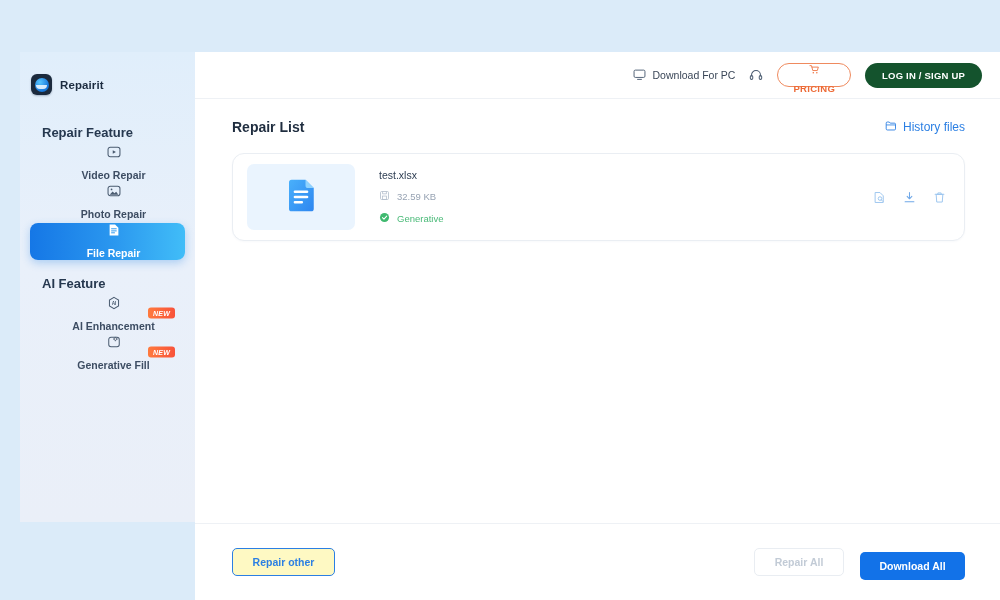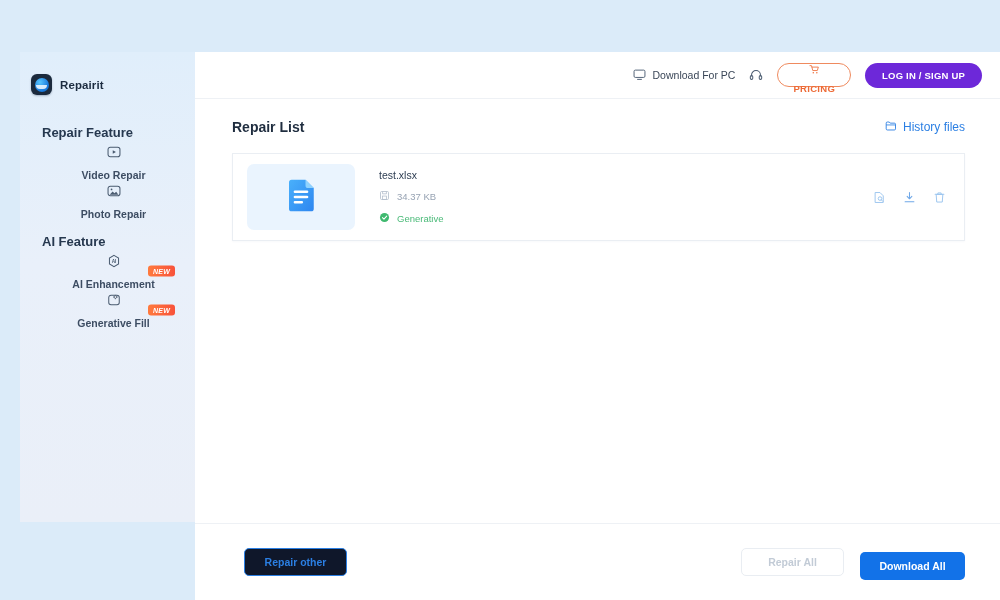--- a/index.html
+++ b/index.html
@@ -84,36 +84,36 @@
   .dl-pc{ display:flex; align-items:center; gap:7px; color:#3b4758; font-size:10.5px; cursor:pointer;}
   .icon-btn{ cursor:pointer; display:flex; align-items:center; }
   .btn-pricing{
     display:flex; align-items:center; gap:6px;
     border:1px solid #ef8a5e; color:#ed6a36;
     background:#fff; border-radius:16px;
     height:24px; padding:0 15px; font-size:9.5px; font-weight:700;
     letter-spacing:.3px; cursor:pointer;flex-direction:column;
   }
   .btn-login{
-    background:#6d28d9; color:#fff; border:none; border-radius:16px;
+    background:#14532d; color:#fff; border:none; border-radius:16px;
     height:25px; padding:0 17px; font-size:9.5px; font-weight:700;
     letter-spacing:.2px; cursor:pointer; font-family:"Liberation Sans", sans-serif;
   }
 
   .content{ flex:1; padding:20px 35px 0 37px; position:relative; }
   .content-head{ display:flex; align-items:center; justify-content:space-between; }
   .page-title{ font-size:14px; font-weight:700; color:#1f2d3f; }
   .history{
     display:flex; align-items:center; gap:6px;
     color:#2b7fe3; font-size:12px; cursor:pointer;
   }
 
   .file-card{
     margin-top:18px;
-    border:1px solid #eaeef3; border-radius:0;
+    border:1px solid #eaeef3; border-radius:12px;
     background:#fff; height:88px;
     display:flex; align-items:center; padding:0 18px 0 14px;
     box-shadow:0 1px 2px rgba(35,70,120,.03);
   }
   .thumb{
     width:108px; height:66px; border-radius:7px;
     background:#eaf4fe; display:flex; align-items:center; justify-content:center;
     flex:0 0 108px;
   }
   .file-meta{ margin-left:24px; display:flex; flex-direction:column; gap:9px; }
@@ -128,22 +128,22 @@
     border-top:1px solid #eef1f5;
     height:77px; flex:0 0 77px;
     display:flex; align-items:center;
     padding:0 35px 0 37px;
   }
   .btn{
     font-family:"Liberation Sans", sans-serif;
     font-size:10.5px; font-weight:700; border-radius:5px; cursor:pointer;
     height:28px; display:flex; align-items:center; justify-content:center;
   }
-  .btn-outline{ border:1px solid #2b7fe3; color:#2b7fe3; background:#0f172a; width:103px;margin-left:12px; }
-  .btn-disabled{ border:1px solid #e9edf2; color:#c2cbd6; background:#fff; width:103px; margin-left:auto; cursor:default;}
+  .btn-outline{ border:1px solid #2b7fe3; color:#2b7fe3; background:#fef9c3; width:103px; }
+  .btn-disabled{ border:1px solid #e9edf2; color:#c2cbd6; background:#fff; width:90px; margin-left:auto; cursor:default;}
   .btn-primary{ background:#1272e8; color:#fff; border:none; width:105px; margin-left:16px;margin-top:8px; }
 </style>
 </head>
 <body>
 
 <div class="app-window">
 
   <aside class="sidebar">
 
     <div class="logo-row">
@@ -167,20 +167,29 @@
       <span class="ico">
         <svg viewBox="0 0 16 16" width="14" height="14">
             <rect x="1.2" y="2.6" width="13.6" height="10.8" rx="2.6" fill="none" stroke="#4a5b70" stroke-width="1.2"></rect>
             <circle cx="5.2" cy="6.2" r="1" fill="#4a5b70"></circle>
             <path d="M3 12.2l3.4-3.6 2.1 2.1 2-1.9 2.5 3.4z" fill="#4a5b70"></path>
           </svg>
       </span>
       <span class="nav-label">Photo Repair</span>
     </div>
 
+    <div class="nav-item active">
+      <span class="ico">
+        <svg viewBox="0 0 16 16" width="14" height="14">
+            <path d="M3 1.8h6.2L13 5.5v8.7H3z" fill="#ffffff"></path>
+            <path d="M5.2 6.6h5.4M5.2 9h5.4M5.2 11.2h3.4" stroke="#2b98ef" stroke-width="1.1" stroke-linecap="round"></path>
+          </svg>
+      </span>
+      <span class="nav-label">File Repair</span>
+    </div>
 
     <div class="sec-title ai">AI Feature</div>
 
     <div class="nav-item">
       <span class="ico">
         <svg viewBox="0 0 16 16" width="14" height="14">
             <path d="M8 1.6l5.2 3v6.8L8 14.4 2.8 11.4V4.6z" fill="none" stroke="#4a5b70" stroke-width="1.15"></path>
             <text x="8" y="10.4" font-size="5.4" font-family="Liberation Sans, sans-serif" font-weight="700" fill="#4a5b70" text-anchor="middle">AI</text>
           </svg>
       </span>
@@ -269,21 +278,21 @@
         <div class="file-meta">
           <div class="file-name">test.xlsx</div>
           <div class="meta-row">
             <span>
               <svg viewBox="0 0 16 16" width="11" height="11">
                   <rect x="2.2" y="2.2" width="11.6" height="11.6" rx="1.6" fill="none" stroke="#b2bdcb" stroke-width="1.2"></rect>
                   <path d="M5.2 2.4v3.2h5.6V2.4" fill="none" stroke="#b2bdcb" stroke-width="1.1"></path>
                   <rect x="5" y="8.8" width="6" height="4.8" fill="none" stroke="#b2bdcb" stroke-width="1.1"></rect>
                 </svg>
             </span>
-            <span>34.37 KB</span>
+            <span>32.59 KB</span>
           </div>
           <div class="meta-row ok">
             <span>
               <svg viewBox="0 0 16 16" width="11" height="11">
                   <circle cx="8" cy="8" r="6.6" fill="#3fb96f"></circle>
                   <path d="M5 8.2l2.2 2.2L11.2 6" fill="none" stroke="#fff" stroke-width="1.5" stroke-linecap="round" stroke-linejoin="round"></path>
                 </svg>
             </span>
             <span>Generative</span>
           </div>

